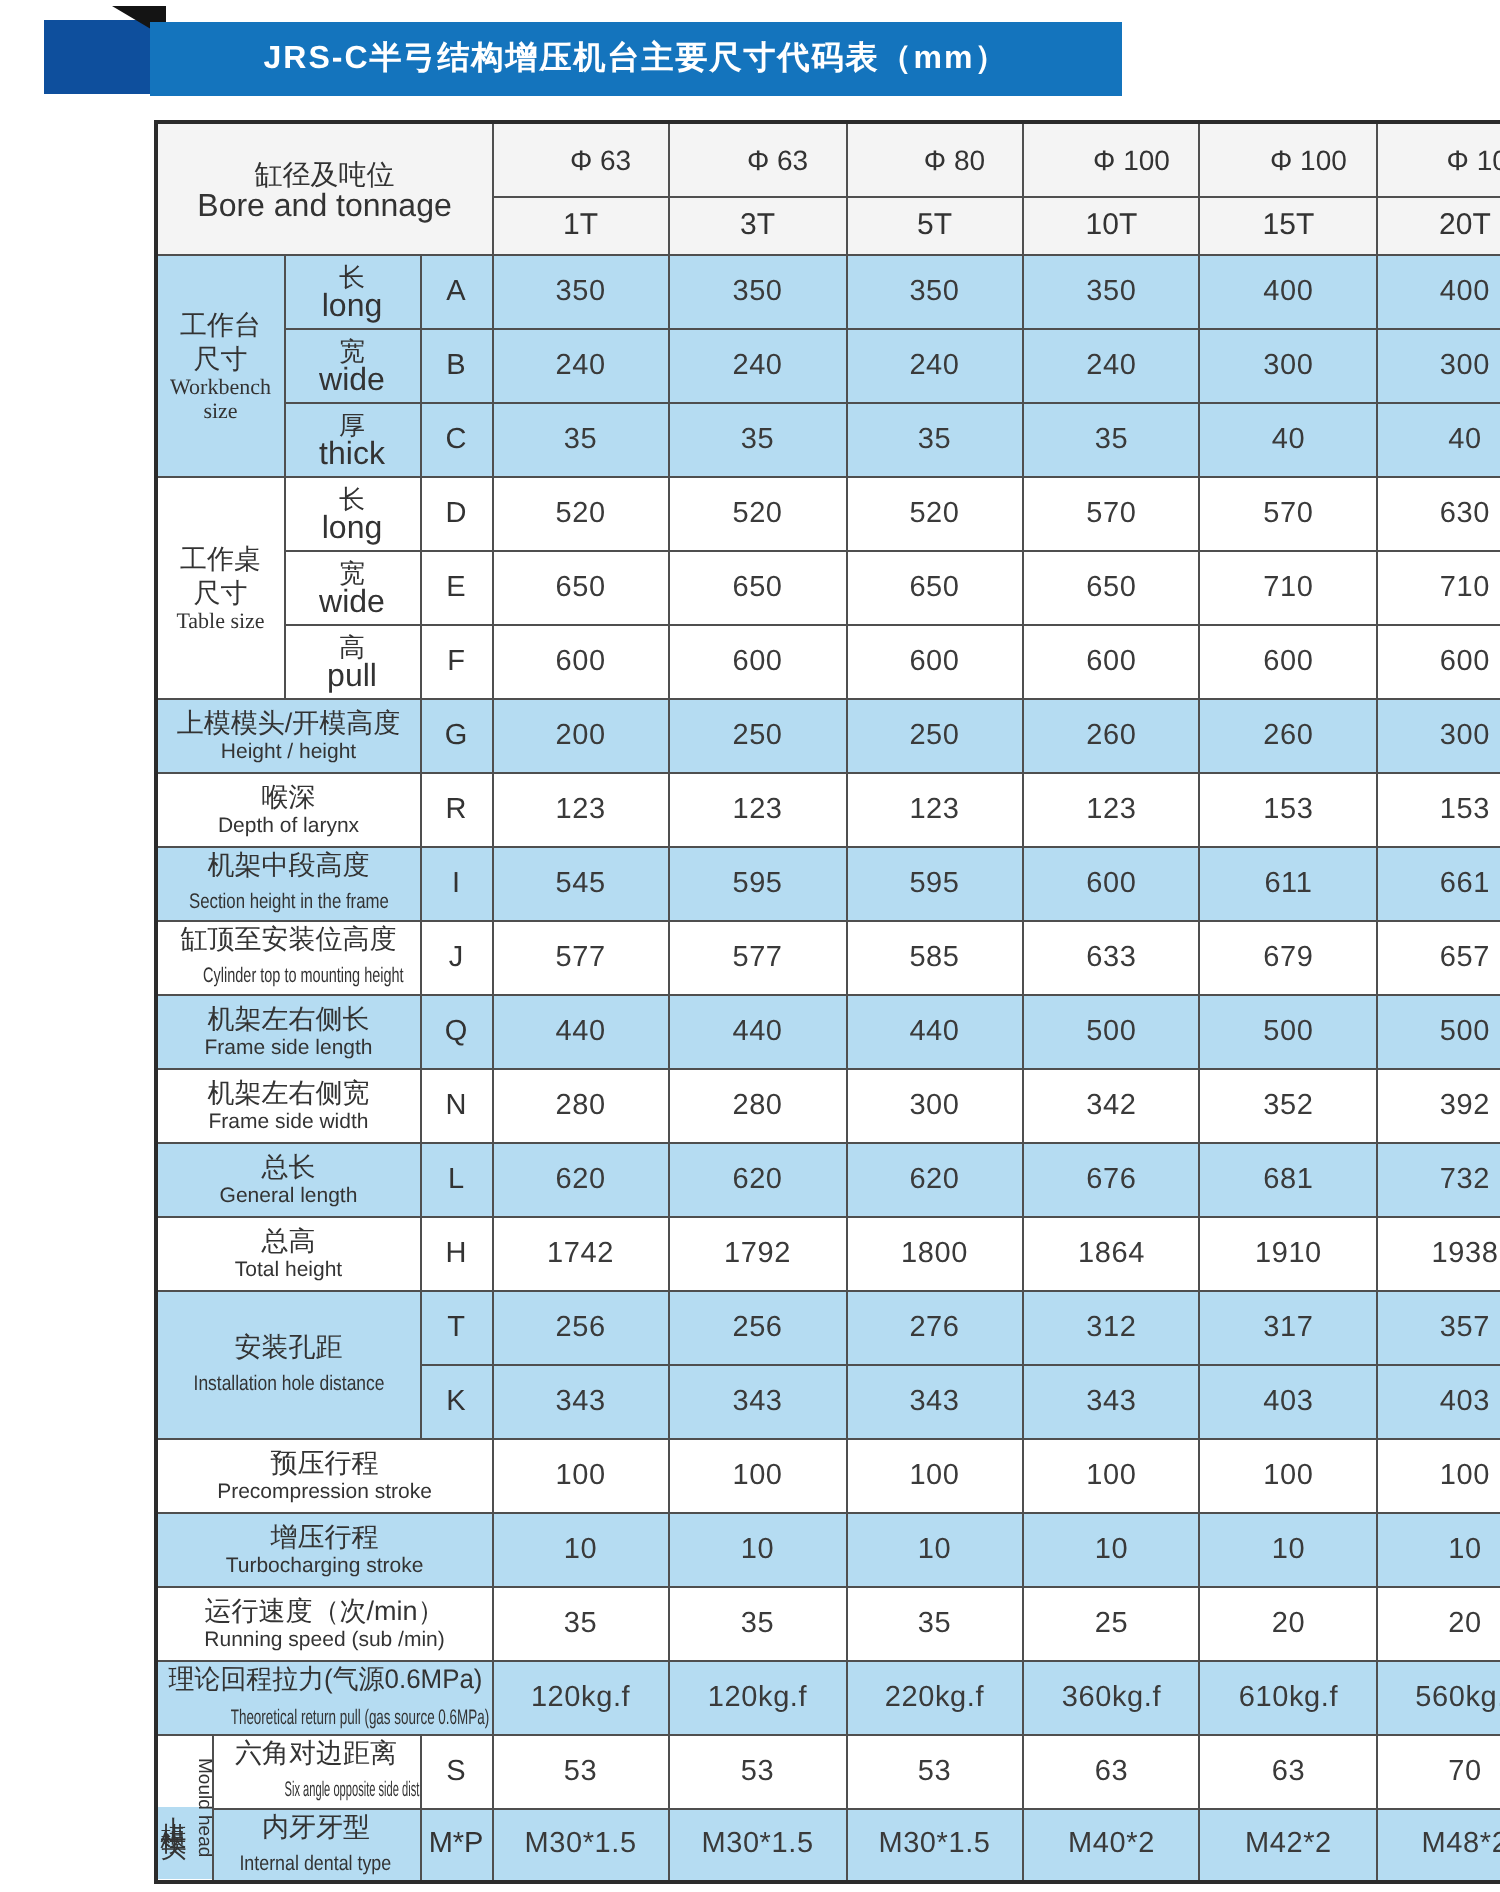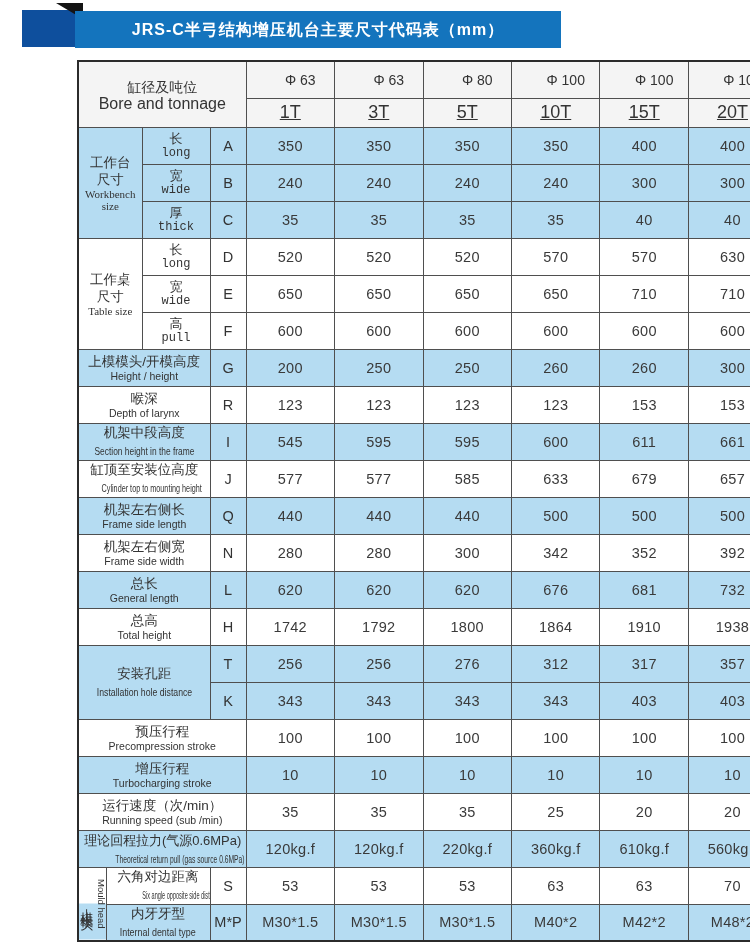--- a/index.html
+++ b/index.html
@@ -24,27 +24,27 @@
   
   .tblwrap{position:absolute;left:45px;top:60px;margin-left:32px;}
   table.spec{border-collapse:collapse;table-layout:fixed;width:701px;border:2px solid var(--outer);}
   col.g1{width:28px;} col.g2{width:36px;} col.sub{width:68px;} col.code{width:36px;}
   th,td{border:1px solid var(--border);text-align:center;vertical-align:middle;padding:0;overflow:hidden;}
   thead tr.r1{height:37px;} thead tr.r2{height:29px;}
   tbody tr{height:37px;}
   th{font-weight:normal;background:var(--header-bg);}
   .corner .zh{font-size:14px;line-height:18px;}
   .corner .en{font-size:16px;line-height:15px;}
-  th.bore{font-size:14px;padding-left:20px;} th.ton{font-size:18px;text-decoration:underline;}
+  th.bore{font-size:14px;padding-left:20px;} th.ton{font-size:15px;}
   tbody tr.blue td{background:var(--row-blue);}
   tbody tr.white td{background:#fff;}
   td .zh{font-size:13.5px;line-height:17px;white-space:pre-line;}
   td .en{font-size:10.5px;line-height:12px;}
   td.sub .zh{font-size:13px;line-height:16px;}
-  td.sub .en{font-size:12px;line-height:13px;font-family:Liberation Mono, monospace;}
+  td.sub .en{font-size:16px;line-height:13px;}
   td.group .en{font-size:11px;line-height:12px;font-family:Liberation Serif, serif;}
   td.code{font-size:14.5px;}
   td.val{font-size:14.5px;letter-spacing:.3px;color:#3a3a3a;}
   tr td.vlabel{background:linear-gradient(to bottom,#fff 0 50%,var(--row-blue) 50% 100%) !important;}
   td.vlabel .vwrap{display:flex;justify-content:center;align-items:center;gap:1px;}
   td.vlabel .vzh{writing-mode:vertical-rl;text-orientation:upright;font-size:13px;letter-spacing:3px;}
   td.vlabel .ven{writing-mode:vertical-rl;font-size:9.5px;letter-spacing:0;}
 </style>
 </head>
 <body>

